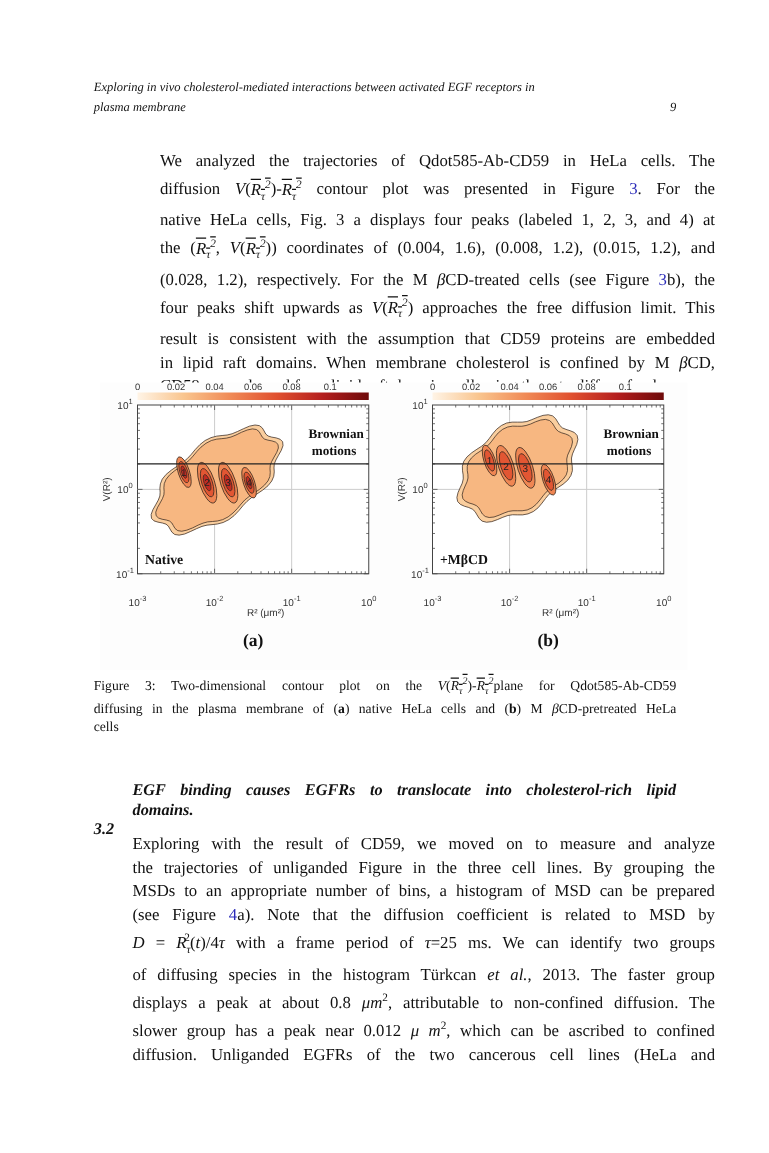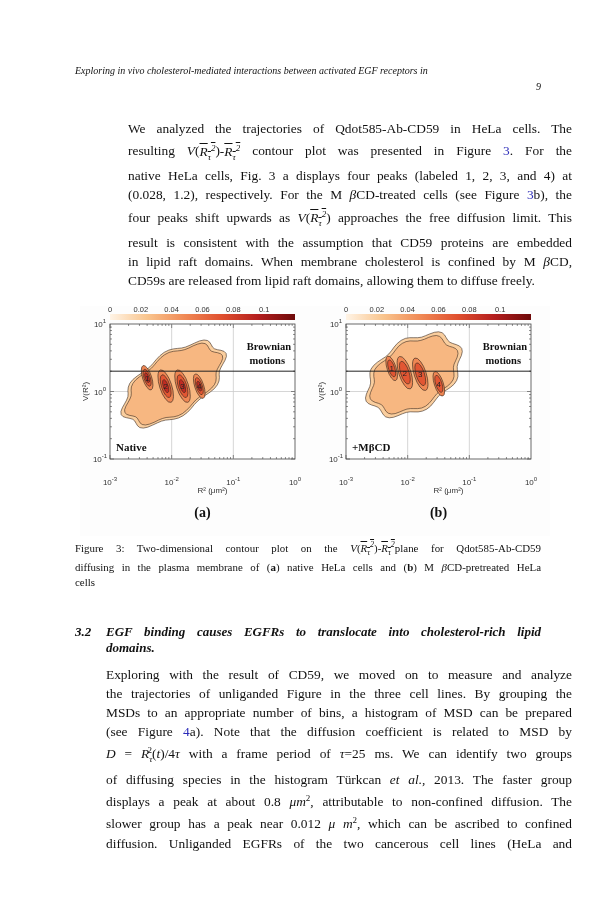--- a/index.html
+++ b/index.html
@@ -18,36 +18,38 @@
   a.ref { color:#2a2ab8; text-decoration:none; }
   .fig { position:absolute; top:306px; left:80px; width:470px; height:230px; background:#fdfdfd; }
   .panel { position:absolute; top:0; width:232px; height:230px; }
   .panel svg { position:absolute; left:0; top:0; }
   .caption { position:absolute; left:75px; top:538px; width:466px; font-size:10.9px;
              line-height:14.5px; text-align:justify; }
   .caption .ln { display:block; white-space:nowrap; text-align:justify; text-align-last:justify;font-family:Liberation Serif, serif; }
   .caption .ln.last { text-align-last:left; }
   .section { position:absolute; left:75px; top:624px; width:466px; font-weight:bold;
              font-style:italic; font-size:13px; line-height:16px; }
-  .section .num { position:absolute; left:0; }
+  .section .num { position:absolute; left:0;margin-top:31px; }
   .section .t { display:block; margin-left:31px; text-align:justify; text-align-last:justify; white-space:nowrap; }
   .section .t.last { text-align-last:left; }
 </style>
 </head>
 <body>
 
 <div class="header">
   <div>Exploring in vivo cholesterol-mediated interactions between activated EGF receptors in</div>
+  <div>plasma membrane</div>
   <span class="pagenum">9</span>
 </div>
 
 <div class="para indent" style="top:119px;">
   <span class="ln">We analyzed the trajectories of Qdot585-Ab-CD59 in HeLa cells. The</span>
-  <span class="ln"><span>resulting</span> <span class="m">V</span>(<span class="m ov">R<sub style="font-size:9px">τ</sub><sup style="font-size:9px">2</sup></span>)-<span class="m ov">R<sub style="font-size:9px">τ</sub><sup style="font-size:9px">2</sup></span> <span>contour plot was presented in Figure</span> <a class="ref">3</a><span>. For the</span></span>
+  <span class="ln"><span>diffusion</span> <span class="m">V</span>(<span class="m ov">R<sub style="font-size:9px">τ</sub><sup style="font-size:9px">2</sup></span>)-<span class="m ov">R<sub style="font-size:9px">τ</sub><sup style="font-size:9px">2</sup></span> <span>contour plot was presented in Figure</span> <a class="ref">3</a><span>. For the</span></span>
   <span class="ln">native HeLa cells, Fig. 3 a displays four peaks (labeled 1, 2, 3, and 4) at</span>
+  <span class="ln"><span>the</span> (<span class="m ov">R<sub style="font-size:9px">τ</sub><sup style="font-size:9px">2</sup></span>, <span class="m">V</span>(<span class="m ov">R<sub style="font-size:9px">τ</sub><sup style="font-size:9px">2</sup></span>)) <span>coordinates of (0.004, 1.6), (0.008, 1.2), (0.015, 1.2), and</span></span>
   <span class="ln"><span>(0.028, 1.2), respectively. For the M</span> <span class="m">β</span><span>CD-treated cells (see Figure</span> <a class="ref">3</a><span>b), the</span></span>
   <span class="ln"><span>four peaks shift upwards as</span> <span class="m">V</span>(<span class="m ov">R<sub style="font-size:9px">τ</sub><sup style="font-size:9px">2</sup></span>) <span>approaches the free diffusion limit. This</span></span>
   <span class="ln">result is consistent with the assumption that CD59 proteins are embedded</span>
   <span class="ln"><span>in lipid raft domains. When membrane cholesterol is confined by M</span> <span class="m">β</span><span>CD,</span></span>
   <span class="ln last">CD59s are released from lipid raft domains, allowing them to diffuse freely.</span>
 </div>
 
 <div class="fig">
   <div class="panel" style="left:0;">
     <svg id="svg-a" width="232" height="230">

